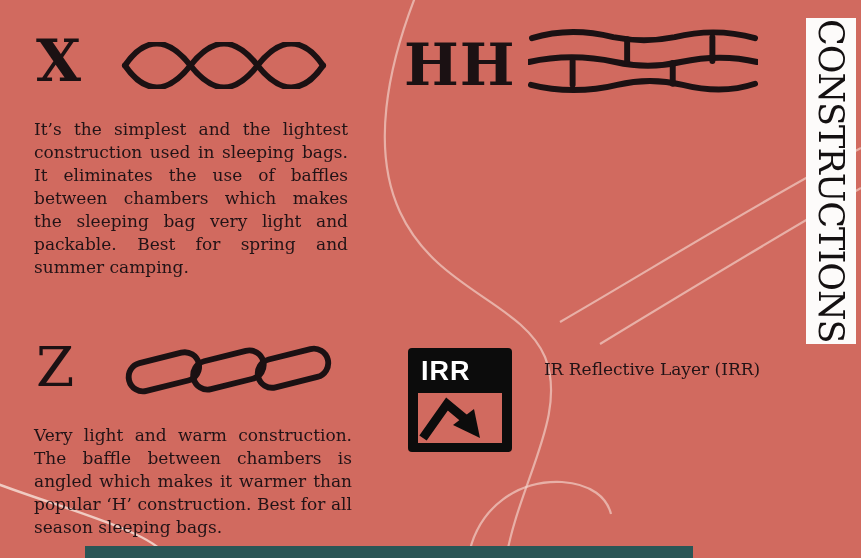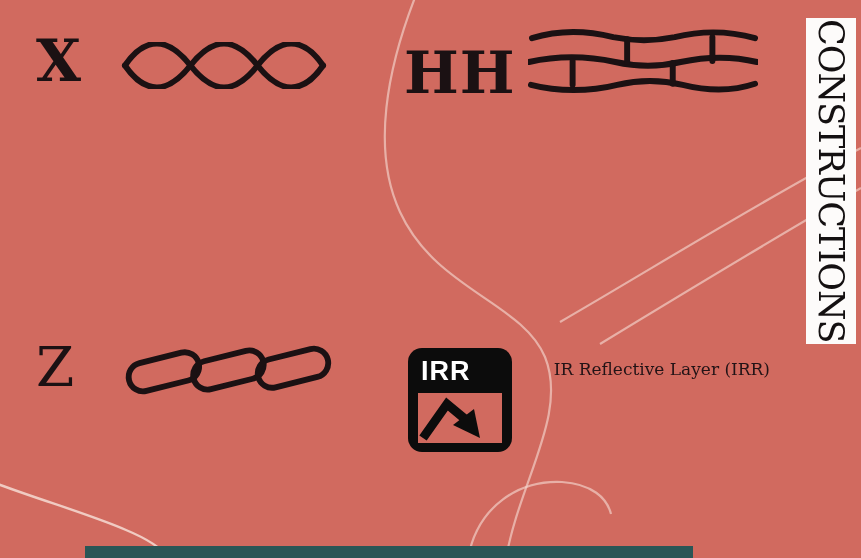--- a/index.html
+++ b/index.html
@@ -14,42 +14,42 @@
   .deco{position:absolute;left:0;top:0;pointer-events:none;}
   .heading{
     position:absolute;
     font-family:"DejaVu Serif", serif;
     font-weight:bold;
     color:#1b1113;
     line-height:1;
     letter-spacing:1px;
   }
   .heading-x{left:36px;top:32px;font-size:58px;}
-  .heading-hh{left:404px;top:44px;font-size:58px;}
+  .heading-hh{left:404px;top:36px;font-size:58px;}
   .heading-z{left:36px;top:340px;font-size:55px;font-weight:normal;}
   .icon-svg{position:absolute;}
   .x-icon{left:110px;top:42px;}
   .hh-icon{left:528px;top:27px;}
   .z-icon{left:113px;top:344px;}
   .para{
     position:absolute;
     font-size:17px;
     line-height:23px;
     text-align:justify;
     color:#221316;
   }
   .para-x{left:34px;top:101px;width:314px;}
   .para-hh{left:412px;top:101px;width:356px;}
   .para-z{left:34px;top:407px;width:318px;}
   .para-irr{left:534px;top:341px;width:236px;}
-  .irr-title{display:block;text-align:right;}
+  .irr-title{display:block;text-align:center;}
   .irr-box{
     position:absolute;left:408px;top:348px;
     width:104px;height:104px;
-    background:#0c0c0c;border-radius:14px;
+    background:#0c0c0c;border-radius:4px;
   }
   .irr-label{
     position:absolute;left:13px;top:8px;
     font-family:"Liberation Sans", sans-serif;
     font-weight:bold;font-size:27px;color:#ffffff;
     letter-spacing:1px;
   }
   .irr-window{
     position:absolute;left:10px;top:45px;right:10px;bottom:9px;
     background:#d16a5f;
@@ -94,20 +94,21 @@
 
   <div class="heading heading-x">X</div>
 
   <svg class="icon-svg x-icon" width="228" height="47" viewBox="0 0 240 56">
     <g fill="none" stroke="#1b1113" stroke-width="7" stroke-linecap="round">
       <path d="M2,28 C15,9 28,2 40,2 C52,2 65,9 80,28 C95,47 108,54 120,54 C132,54 145,47 160,28 C175,9 188,2 200,2 C212,2 225,9 238,28"></path>
       <path d="M2,28 C15,47 28,54 40,54 C52,54 65,47 80,28 C95,9 108,2 120,2 C132,2 145,9 160,28 C175,47 188,54 200,54 C212,54 225,47 238,28"></path>
     </g>
   </svg>
 
+  <p class="para para-x">It’s the simplest and the lightest construction used in sleeping bags. It eliminates the use of baffles between chambers which makes the sleeping bag very light and packable. Best for spring and summer camping.</p>
 
   <div class="heading heading-hh">HH</div>
 
   <svg class="icon-svg hh-icon" width="230" height="68" viewBox="0 0 232 66">
     <g fill="none" stroke="#1b1113" stroke-width="6" stroke-linecap="round">
       <path d="M4,10 C30,2 58,2 86,9 C106,13 128,13 148,9 C176,2 204,3 229,10"></path>
       <path d="M1,34 C28,28 60,28 88,34 C110,39 132,39 154,34 C182,28 206,28 231,34"></path>
       <path d="M3,57 C30,64 62,64 90,57 C112,52 134,52 156,57 C184,64 208,63 229,56"></path>
       <path d="M100,11 L100,34"></path>
       <path d="M186,9 L186,33"></path>
@@ -120,20 +121,21 @@
   <div class="heading heading-z">Z</div>
 
   <svg class="icon-svg z-icon" width="230" height="52" viewBox="0 0 235 58">
     <g fill="none" stroke="#1b1113" stroke-width="6.5">
       <rect x="6" y="15" width="80" height="32" rx="16" transform="rotate(-14 46 31)"></rect>
       <rect x="78" y="13" width="80" height="32" rx="16" transform="rotate(-14 118 29)"></rect>
       <rect x="150" y="11" width="80" height="32" rx="16" transform="rotate(-14 190 27)"></rect>
     </g>
   </svg>
 
+  <p class="para para-z">Very light and warm construction. The baffle between chambers is angled which makes it warmer than popular ‘H’ construction. Best for all season sleeping bags.</p>
 
   <div class="irr-box">
     <span class="irr-label">IRR</span>
     <div class="irr-window">
       <svg width="84" height="50" viewBox="0 0 84 50">
         <path d="M5,45 L29,11 L47,26" fill="none" stroke="#0c0c0c" stroke-width="9" stroke-linejoin="miter"></path>
         <polygon points="62,45 56,16 35,32" fill="#0c0c0c"></polygon>
       </svg>
     </div>
   </div>

